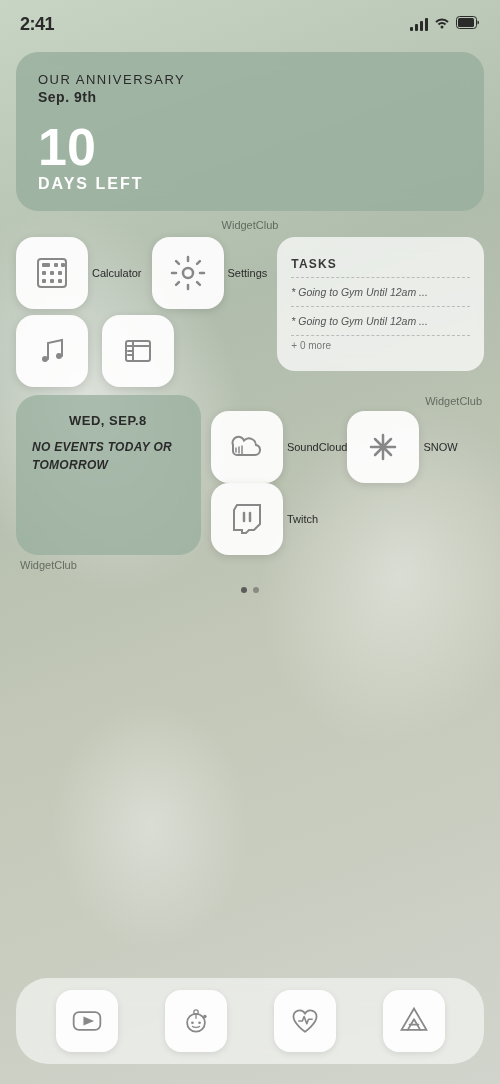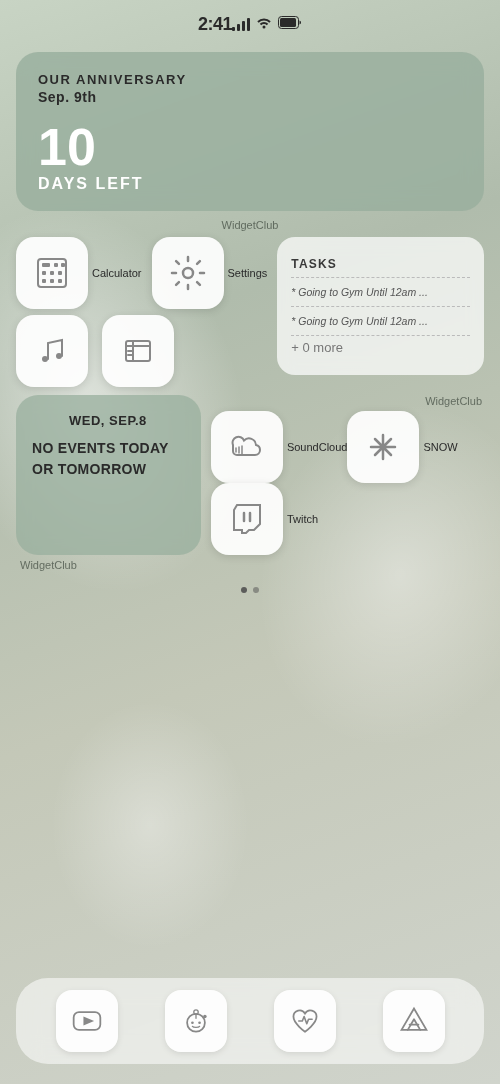--- a/index.html
+++ b/index.html
@@ -43,21 +43,21 @@
       top: 700px; left: 50px;
       border-radius: 50%;
       z-index: 0;
     }
 
     
     .status-bar {
       position: relative;
       z-index: 10;
       display: flex;
-      justify-content: center;
+      justify-content: space-between;
       align-items: center;
       padding: 8px 20px 4px;
       height: 44px;
     }
     .status-time {
       font-size: 18px;
       font-weight: 600;
       color: #2a2a2a;
       letter-spacing: -0.5px;
     }
@@ -91,21 +91,21 @@
     
     .anniversary-widget {
       background: rgba(152, 175, 158, 0.82);
       border-radius: 22px;
       padding: 20px 22px 18px;
       margin-bottom: 4px;
       backdrop-filter: blur(10px);
     }
     .anniversary-title {
       font-size: 13px;
-      font-weight: 700;
+      font-weight: 400;
       color: #2a2a2a;
       letter-spacing: 1.5px;
       text-transform: uppercase;
       margin-bottom: 2px;
     }
     .anniversary-date {
       font-size: 14px;
       font-weight: 700;
       color: #2a2a2a;
       letter-spacing: 0.5px;
@@ -182,21 +182,21 @@
       margin: 4px 0;
     }
     .task-item {
       font-size: 10.5px;
       color: #555;
       line-height: 1.35;
       padding: 3px 0;
       font-style: italic;
     }
     .task-more {
-      font-size: 13px;
+      font-size: 10px;
       color: #777;
       margin-top: 0;
     }
 
     
     .middle-row {
       display: flex;
       gap: 10px;
       margin-top: 2px;
     }
@@ -213,26 +213,27 @@
     .cal-day {
       font-size: 13px;
       font-weight: 700;
       color: #2a2a2a;
       text-transform: uppercase;
       letter-spacing: 0.5px;
       margin-bottom: 10px;
       margin-left: 37px;
     }
     .cal-note {
-      font-size: 14px;
+      font-size: 12px;
       font-weight: 600;
       color: #2a2a2a;
       text-transform: uppercase;
       letter-spacing: 0.3px;
       line-height: 1.5;
+      font-style: italic;
     }
 
     
     .right-apps {
       display: flex;
       flex-direction: column;
       gap: 0px;
     }
     .widgetclub-label2 {
       text-align: right;

